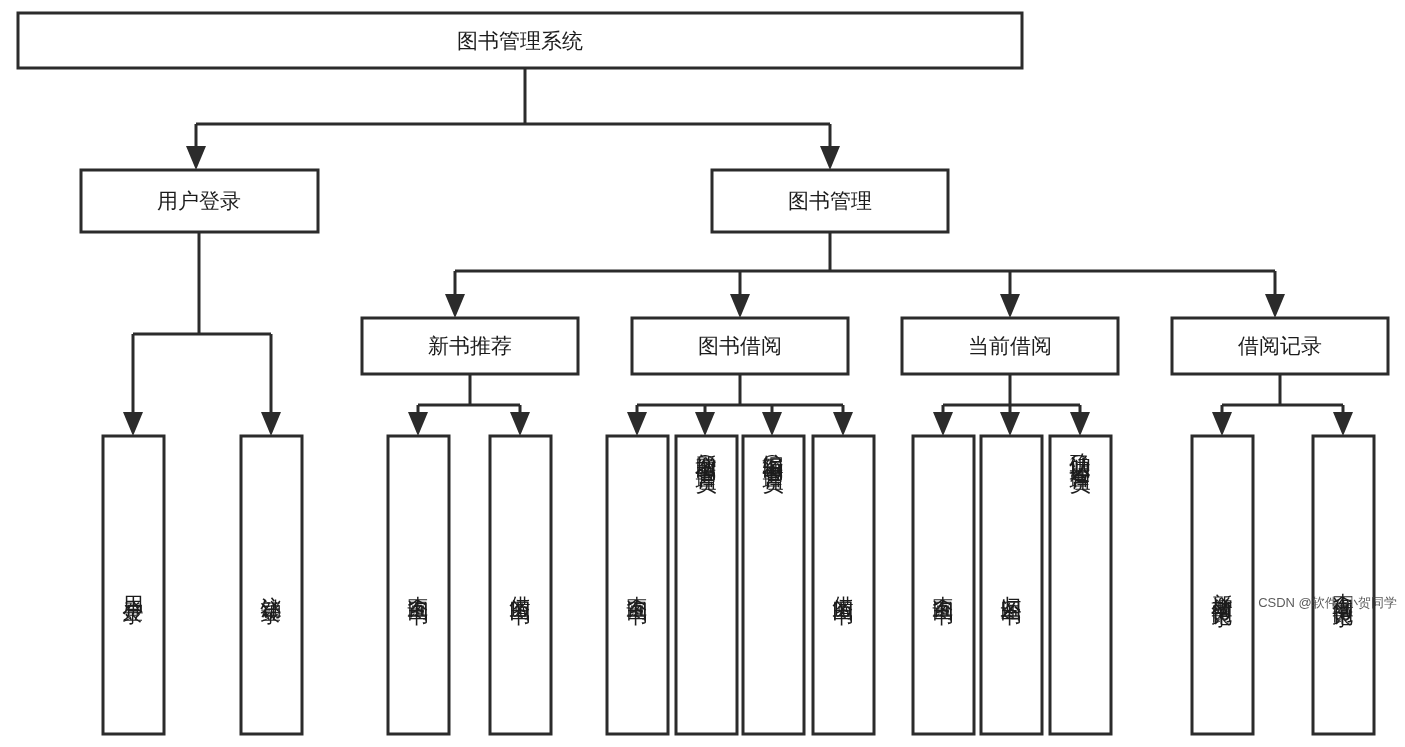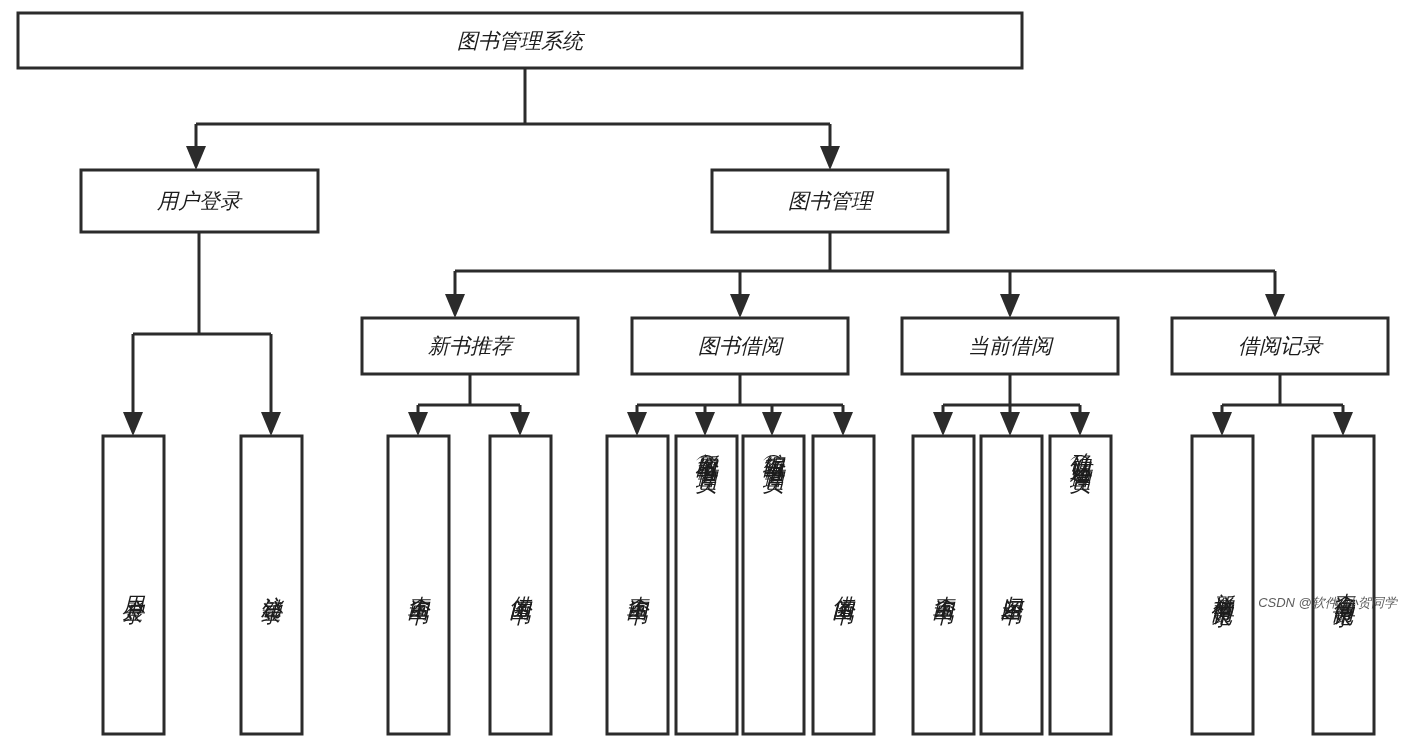--- a/index.html
+++ b/index.html
@@ -11,21 +11,20 @@
     width: 1405px;
     height: 747px;
     font-family: "Liberation Sans", "DejaVu Sans", sans-serif;
     overflow: hidden;
   }
   #diagram-root {
     position: relative;
     width: 1405px;
     height: 618px;
     background: #ffffff;
-    font-style: italic;
   }
   svg#tree-svg {
     position: absolute;
     left: 0;
     top: 0;
     width: 1405px;
     height: 747px;
   }
   .node-box {
     fill: #ffffff;

